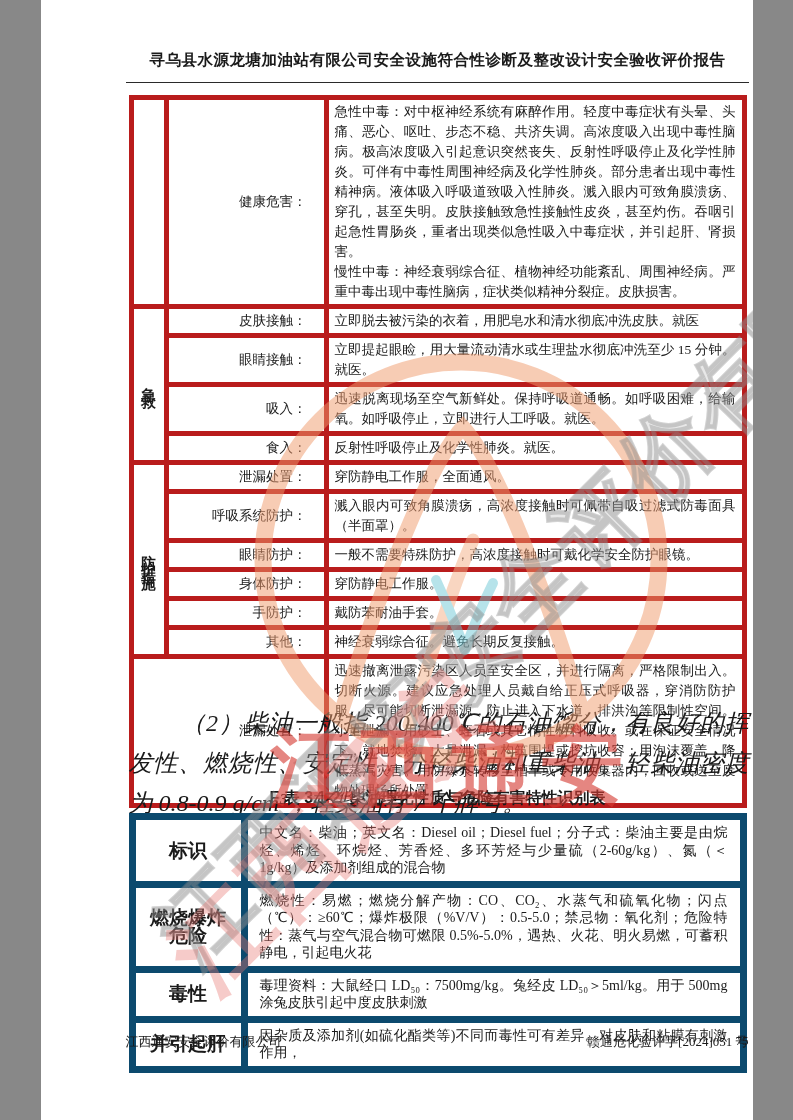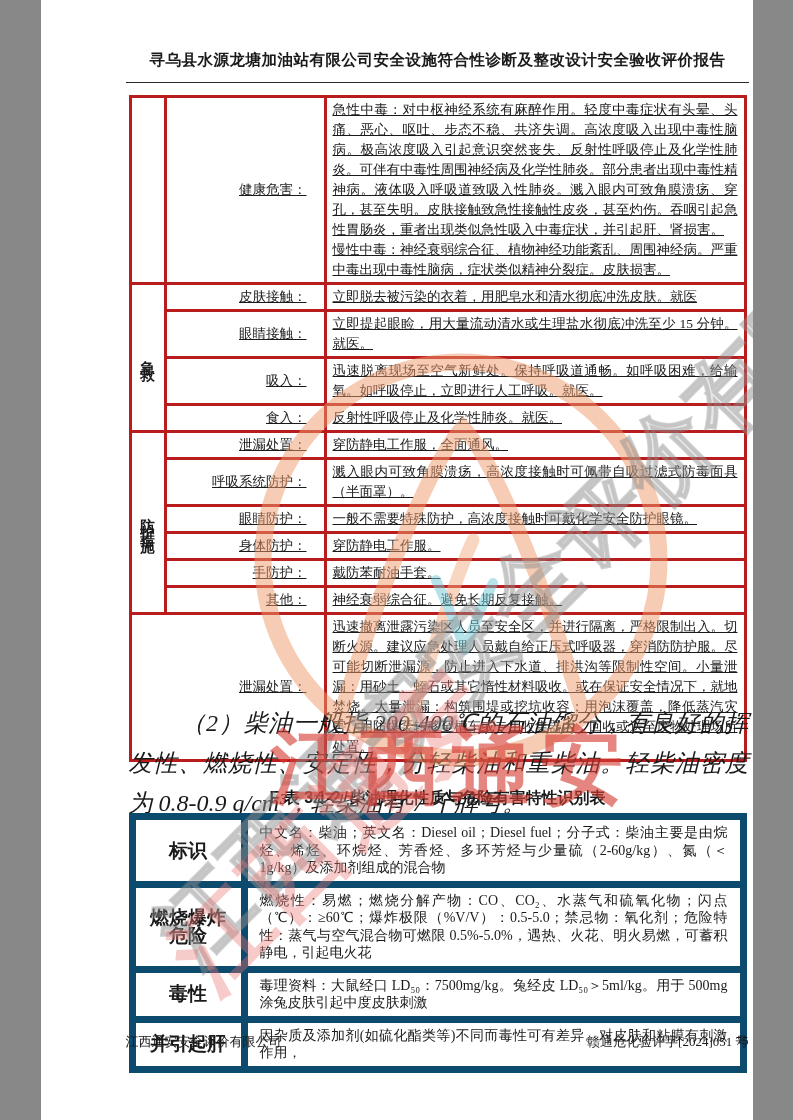--- a/index.html
+++ b/index.html
@@ -22,21 +22,21 @@
   .header-rule {
     position: absolute; top: 82px; left: 85px; width: 623px;
     border-bottom: 1.6px solid #2a2a2a;
   }
   
   table { border-collapse: collapse; table-layout: fixed; }
   .t1 {
     position: absolute; top: 95px; left: 88px; width: 618px;
     font-size: 13.5px; line-height: 20px;
   }
-  .t1 td { border: 3px solid #b91c1c; padding: 2px 6px; vertical-align: middle; text-decoration: underline; }
+  .t1 td { border: 5px solid #b91c1c; padding: 2px 6px; vertical-align: middle; }
   .t1 td.cat { text-align: center; padding: 2px 1px; }
   .t1 .vert {
     writing-mode: vertical-rl; text-orientation: upright;
     font-weight: bold; font-size: 14.5px; letter-spacing: 7px;
     display: inline-block;
   }
   .t1 td.lbl { text-align: right; padding-right: 17px; }
   .t1 td.cnt { text-align: justify; }
   
   .para {

